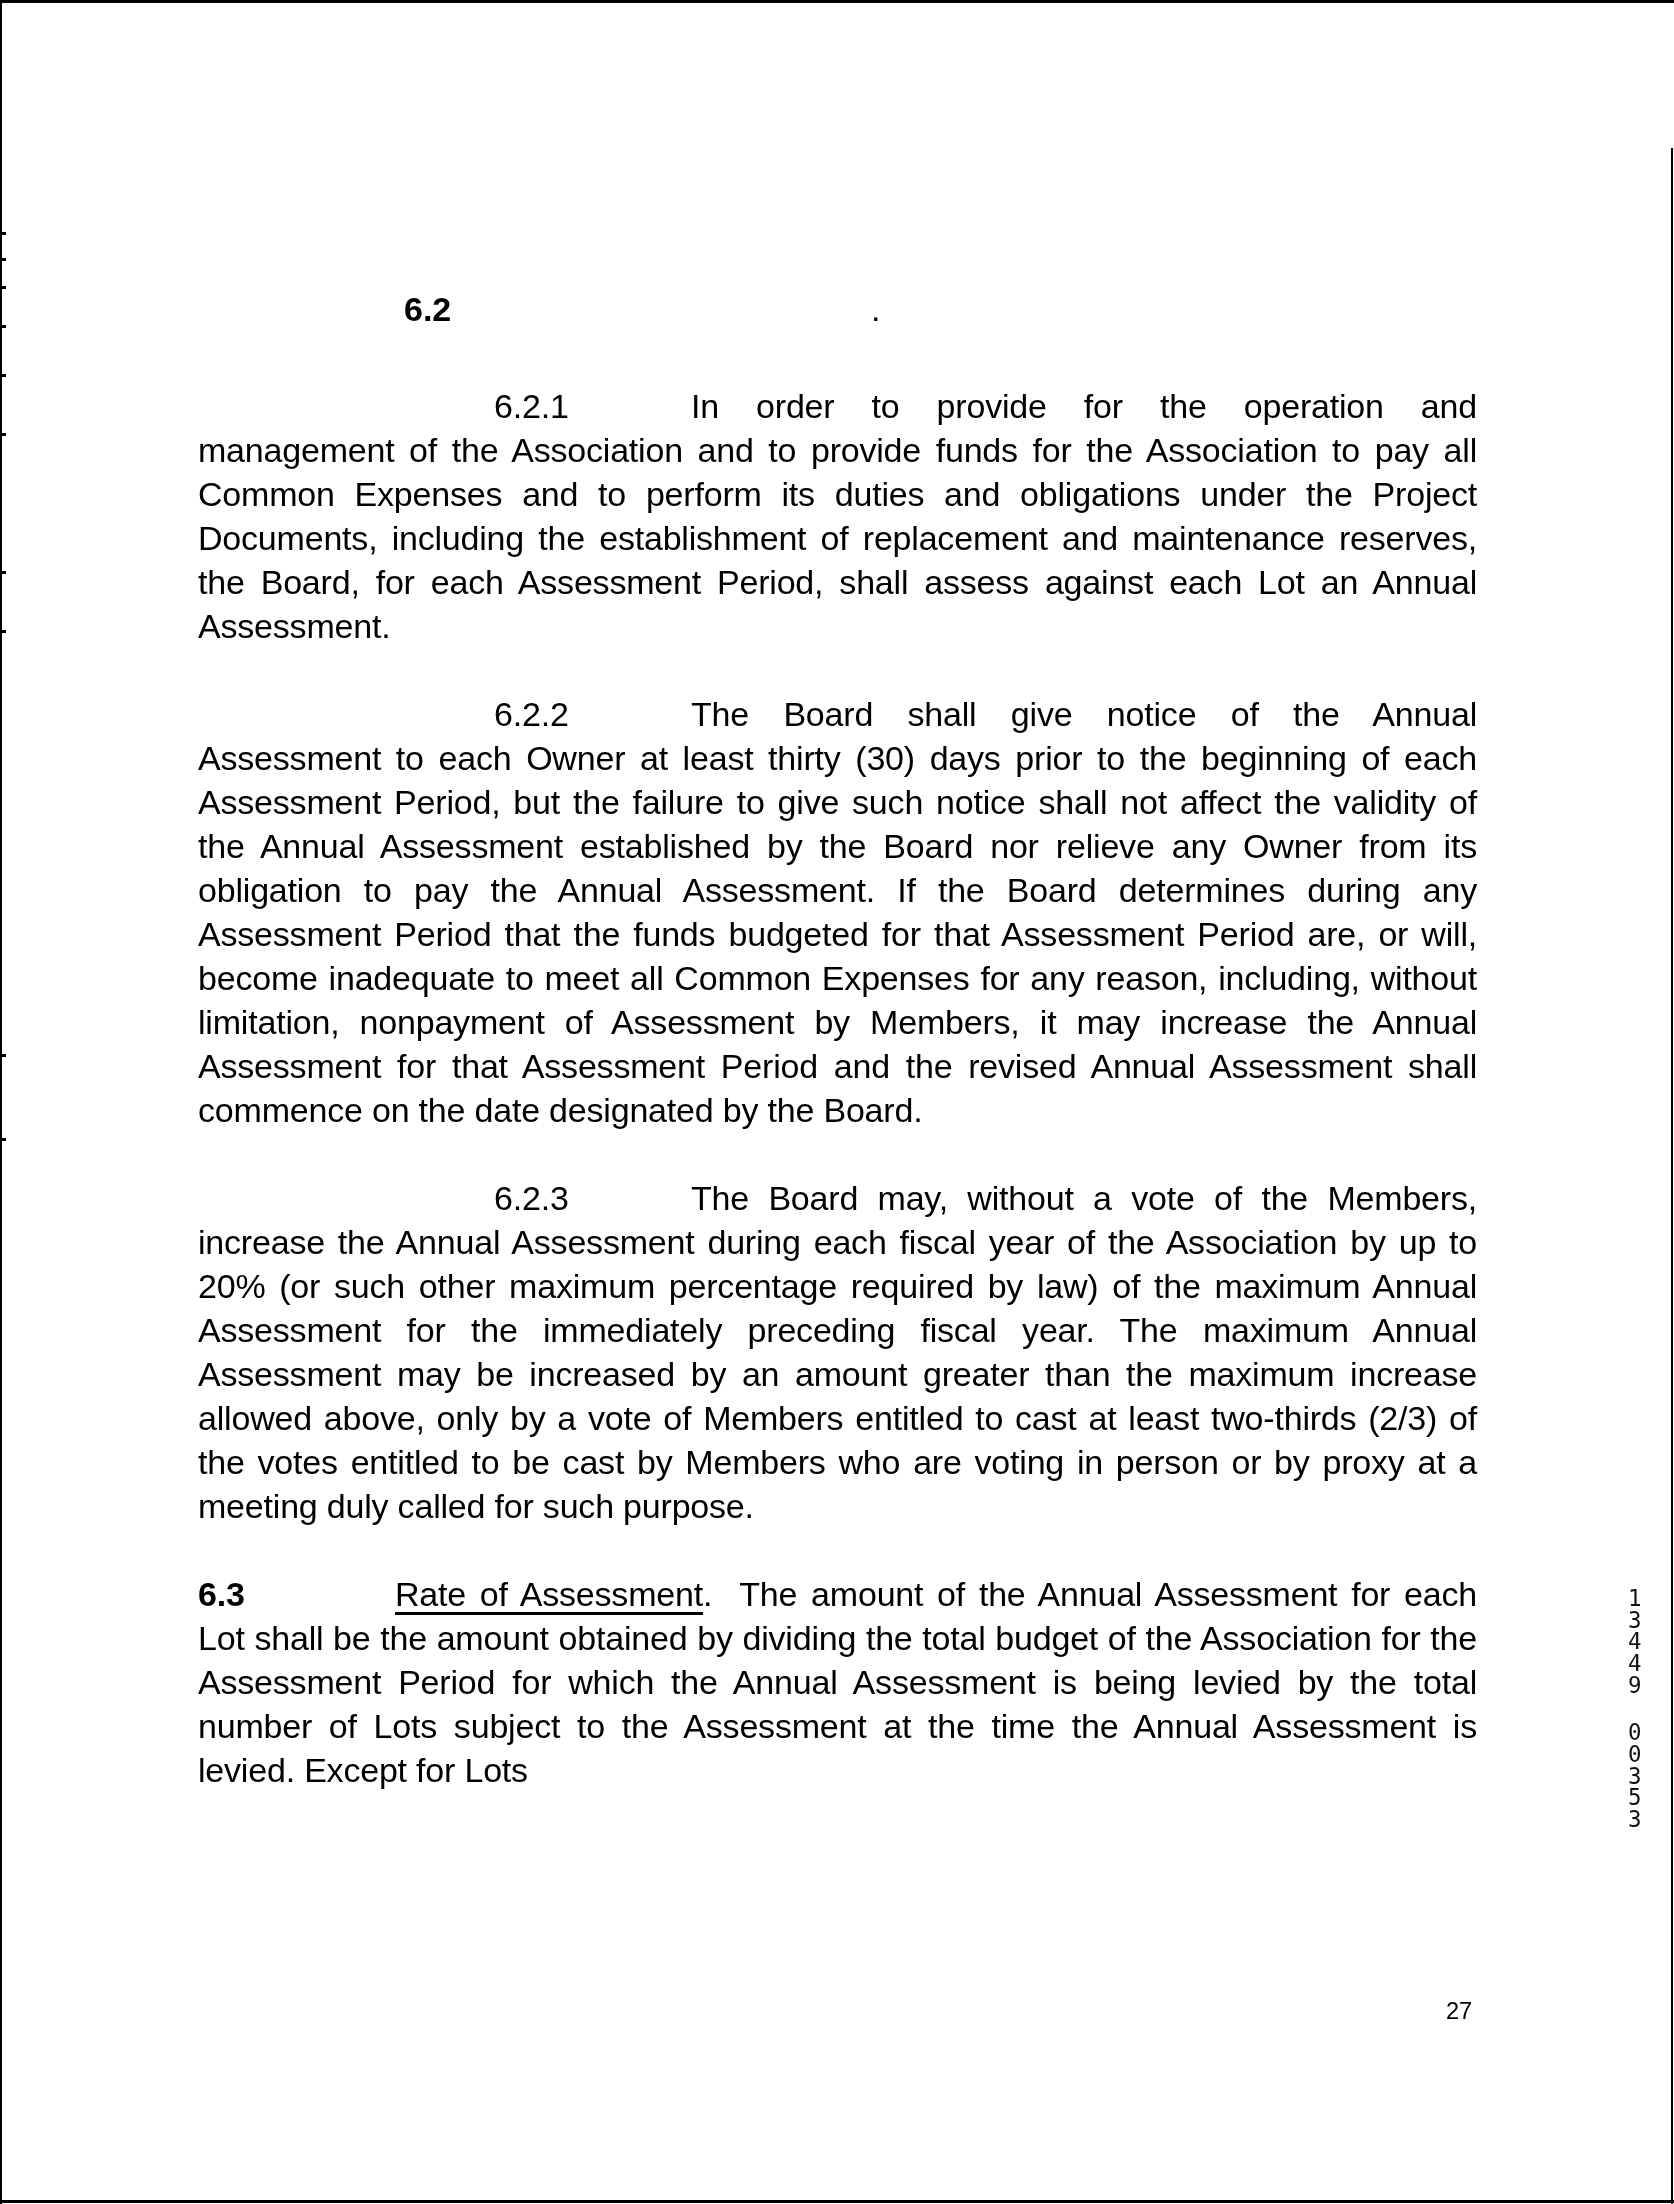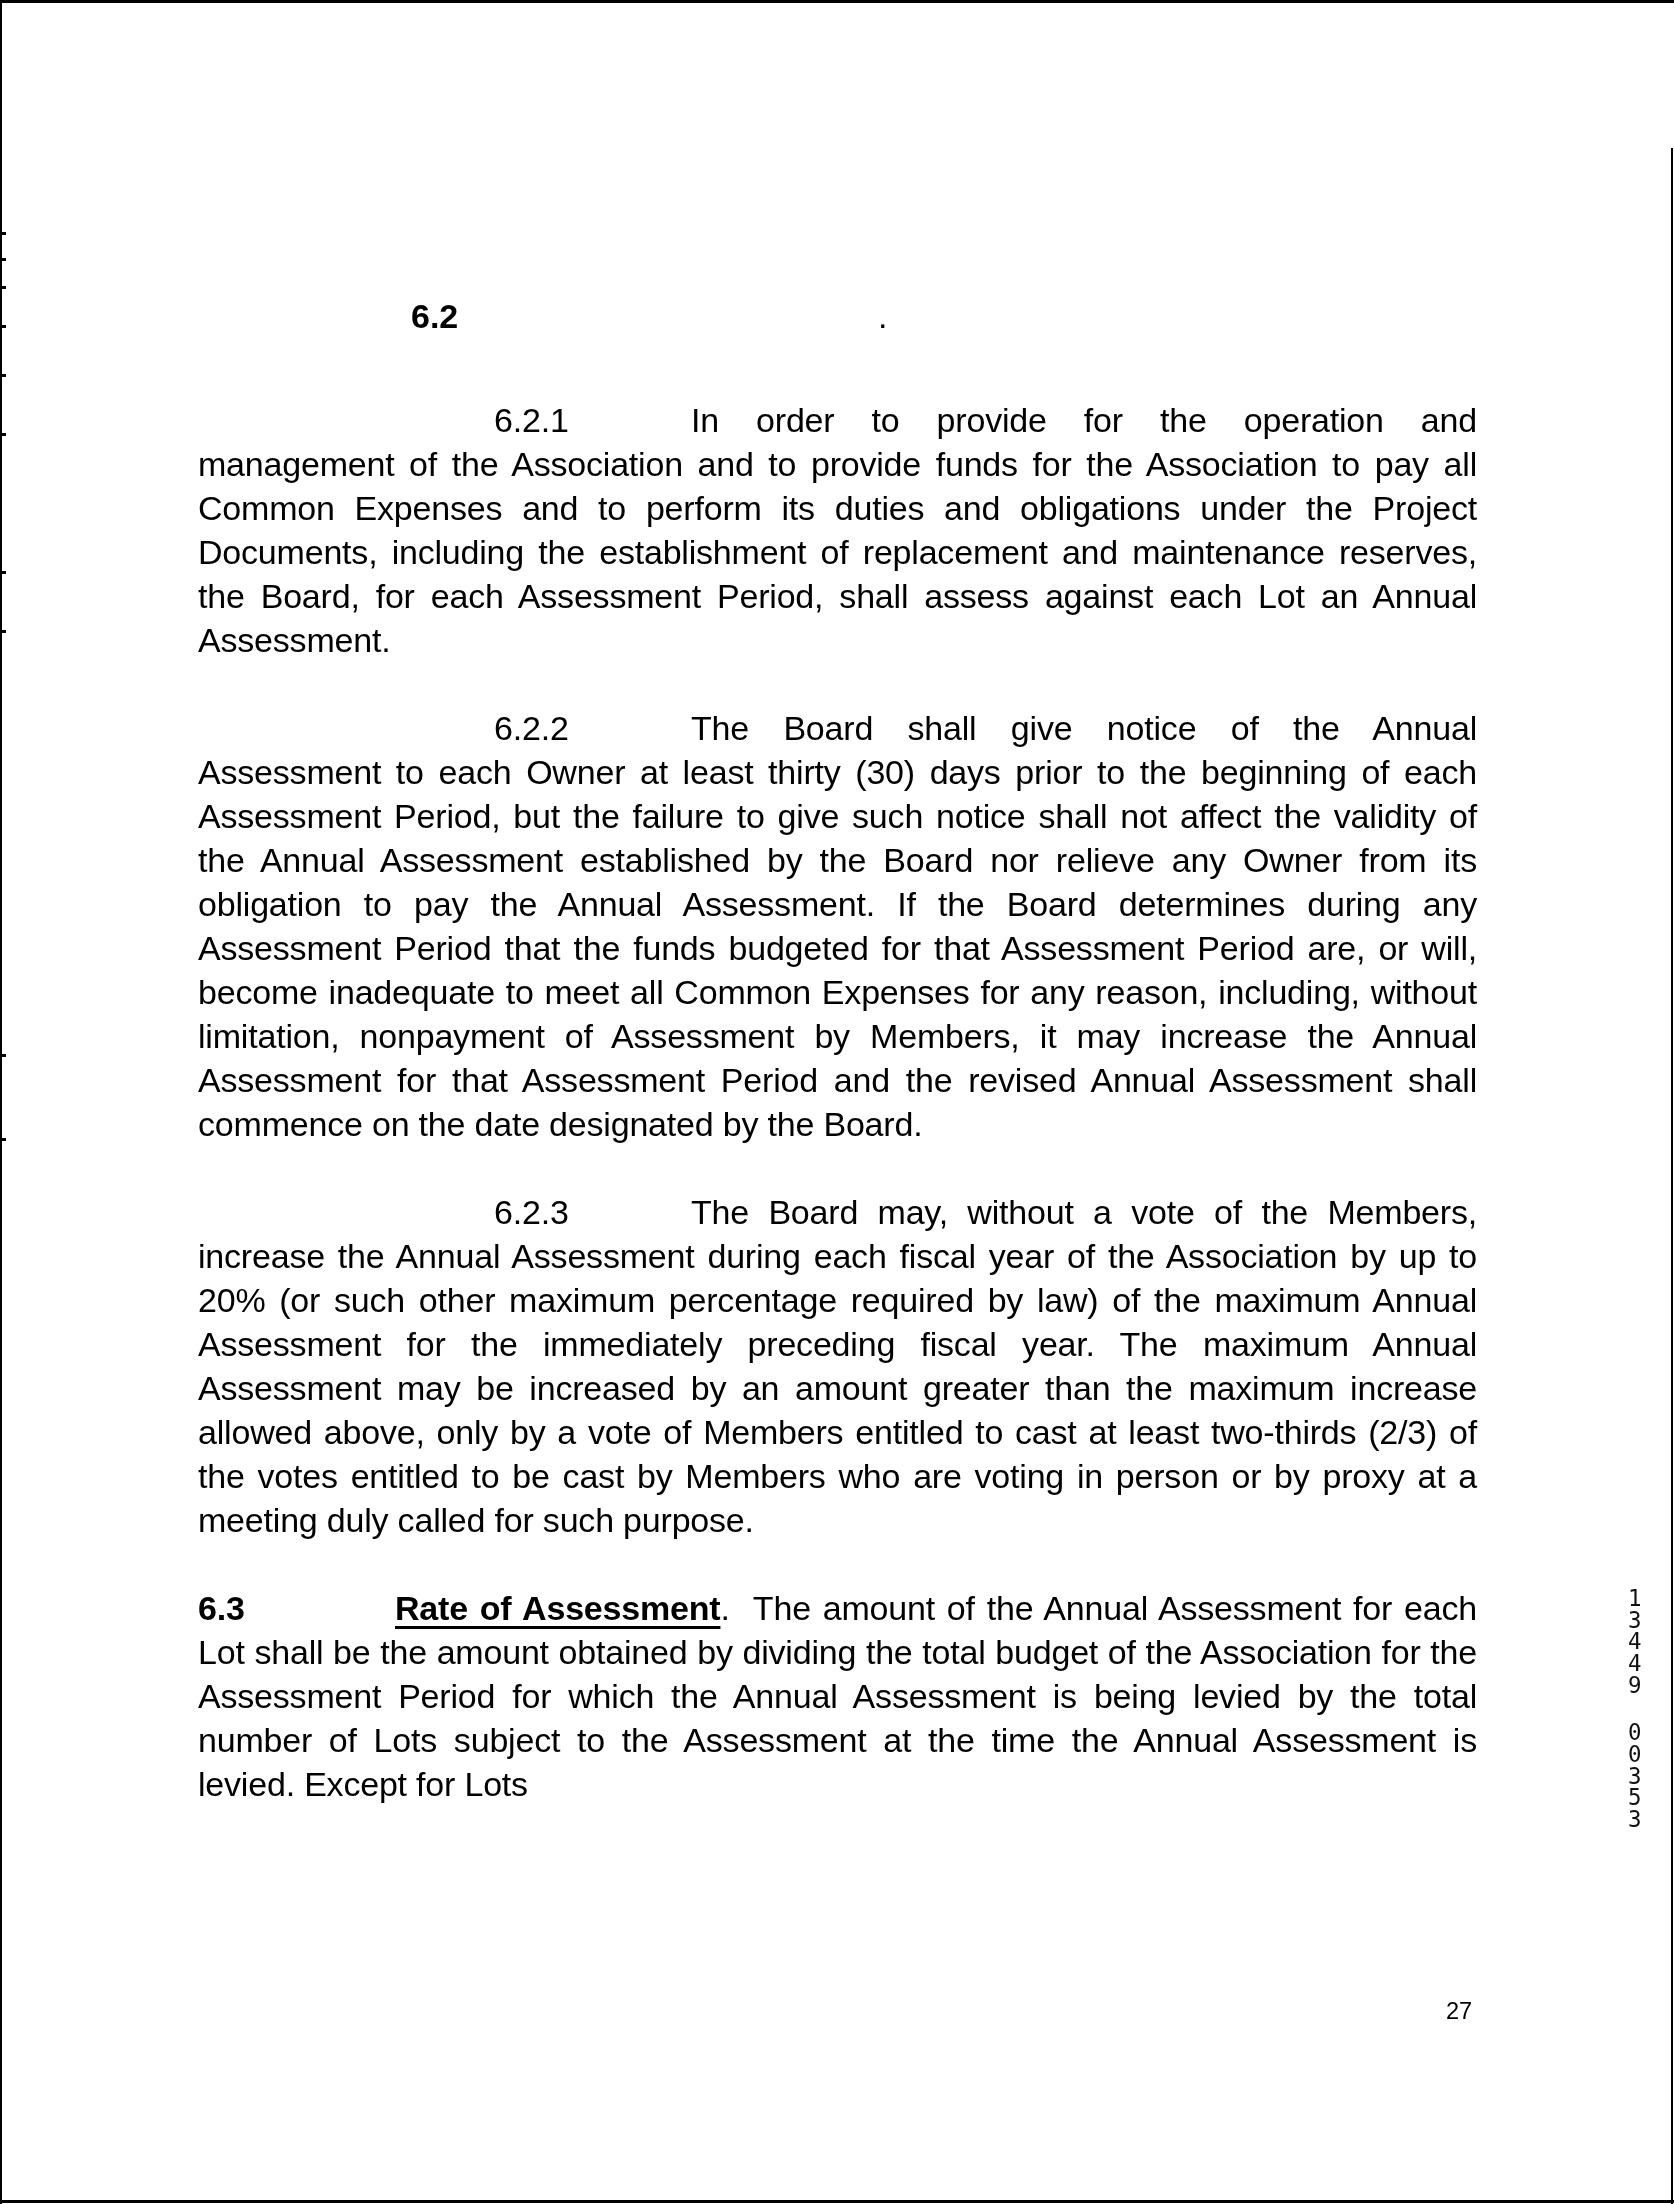--- a/index.html
+++ b/index.html
@@ -43,21 +43,21 @@
       line-height: 44px;
       text-align: justify;
       text-align-last: left;
       margin: 0;
       letter-spacing: -0.2px;
     }
     .heading {
       font-size: 34px;
       line-height: 44px;
       font-weight: bold;
-      margin: 16px;
+      margin: 9px;
       position: relative;
       height: 44px;
     }
     .heading .num {
       position: absolute;
       left: 197px;
     }
     .heading .title {
       position: absolute;
       left: 394px;
@@ -72,21 +72,21 @@
       display: inline-block;
       margin-left: 296px;
       width: 197px;
     }
     .inline-num {
       display: inline-block;
       width: 197px;
       font-weight: bold;
     }
     .inline-title {
-      font-weight: bold;
+      font-weight: normal;
       text-decoration: underline;
       text-decoration-thickness: 3px;
       text-underline-offset: 5.9px;
     }
 
     .stamp {
       position: absolute;
       left: 1623px;
       top: 1588px;
       width: 23.6px;

